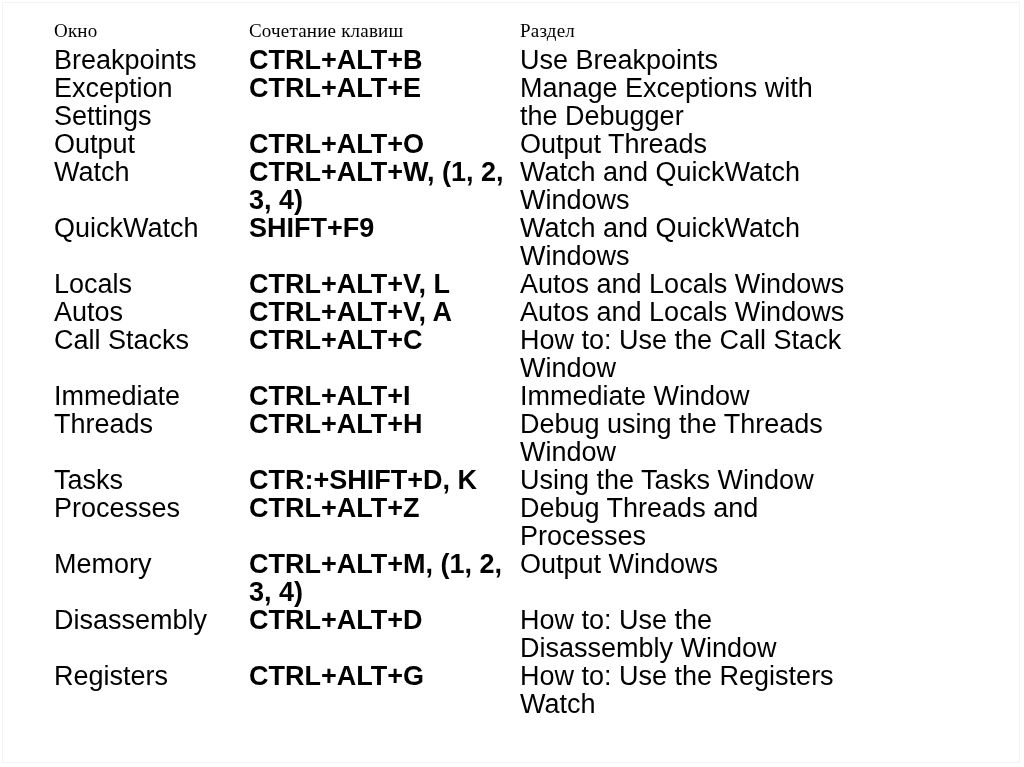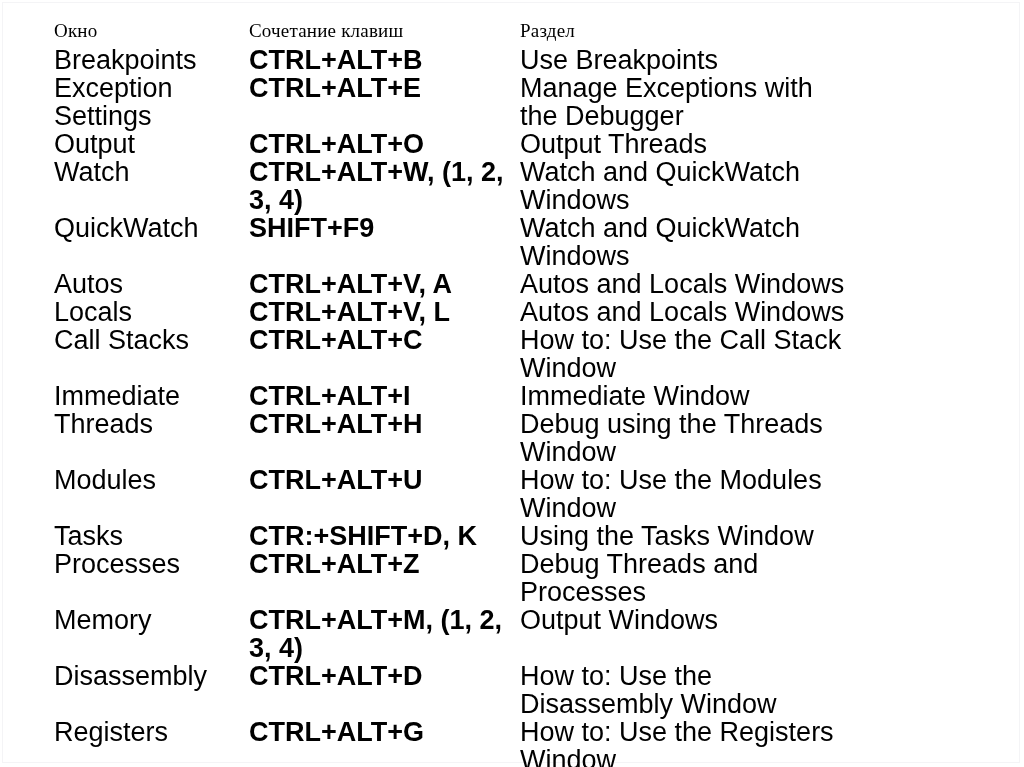--- a/index.html
+++ b/index.html
@@ -113,50 +113,44 @@
           <td class="section-cell">Watch and QuickWatch
 Windows</td>
         </tr>
         <tr>
           <td class="window-cell">QuickWatch</td>
           <td class="keys-cell">SHIFT+F9</td>
           <td class="section-cell">Watch and QuickWatch
 Windows</td>
         </tr>
         <tr>
-          <td class="window-cell">Autos</td>
-          <td class="keys-cell">CTRL+ALT+V, A</td>
+          <td class="window-cell">Locals</td>
+          <td class="keys-cell">CTRL+ALT+V, L</td>
           <td class="section-cell">Autos and Locals Windows</td>
         </tr>
         <tr>
-          <td class="window-cell">Locals</td>
-          <td class="keys-cell">CTRL+ALT+V, L</td>
+          <td class="window-cell">Autos</td>
+          <td class="keys-cell">CTRL+ALT+V, A</td>
           <td class="section-cell">Autos and Locals Windows</td>
         </tr>
         <tr>
           <td class="window-cell">Call Stacks</td>
           <td class="keys-cell">CTRL+ALT+C</td>
           <td class="section-cell">How to: Use the Call Stack
 Window</td>
         </tr>
         <tr>
           <td class="window-cell">Immediate</td>
           <td class="keys-cell">CTRL+ALT+I</td>
           <td class="section-cell">Immediate Window</td>
         </tr>
         <tr>
           <td class="window-cell">Threads</td>
           <td class="keys-cell">CTRL+ALT+H</td>
           <td class="section-cell">Debug using the Threads
-Window</td>
-        </tr>
-        <tr>
-          <td class="window-cell">Modules</td>
-          <td class="keys-cell">CTRL+ALT+U</td>
-          <td class="section-cell">How to: Use the Modules
 Window</td>
         </tr>
         <tr>
           <td class="window-cell">Tasks</td>
           <td class="keys-cell">CTR:+SHIFT+D, K</td>
           <td class="section-cell">Using the Tasks Window</td>
         </tr>
         <tr>
           <td class="window-cell">Processes</td>
           <td class="keys-cell">CTRL+ALT+Z</td>
@@ -171,17 +165,17 @@
         <tr>
           <td class="window-cell">Disassembly</td>
           <td class="keys-cell">CTRL+ALT+D</td>
           <td class="section-cell">How to: Use the
 Disassembly Window</td>
         </tr>
         <tr>
           <td class="window-cell">Registers</td>
           <td class="keys-cell">CTRL+ALT+G</td>
           <td class="section-cell">How to: Use the Registers
-Window</td>
+Watch</td>
         </tr>
       </tbody>
   </table>
 </div>
 
 </body></html>

